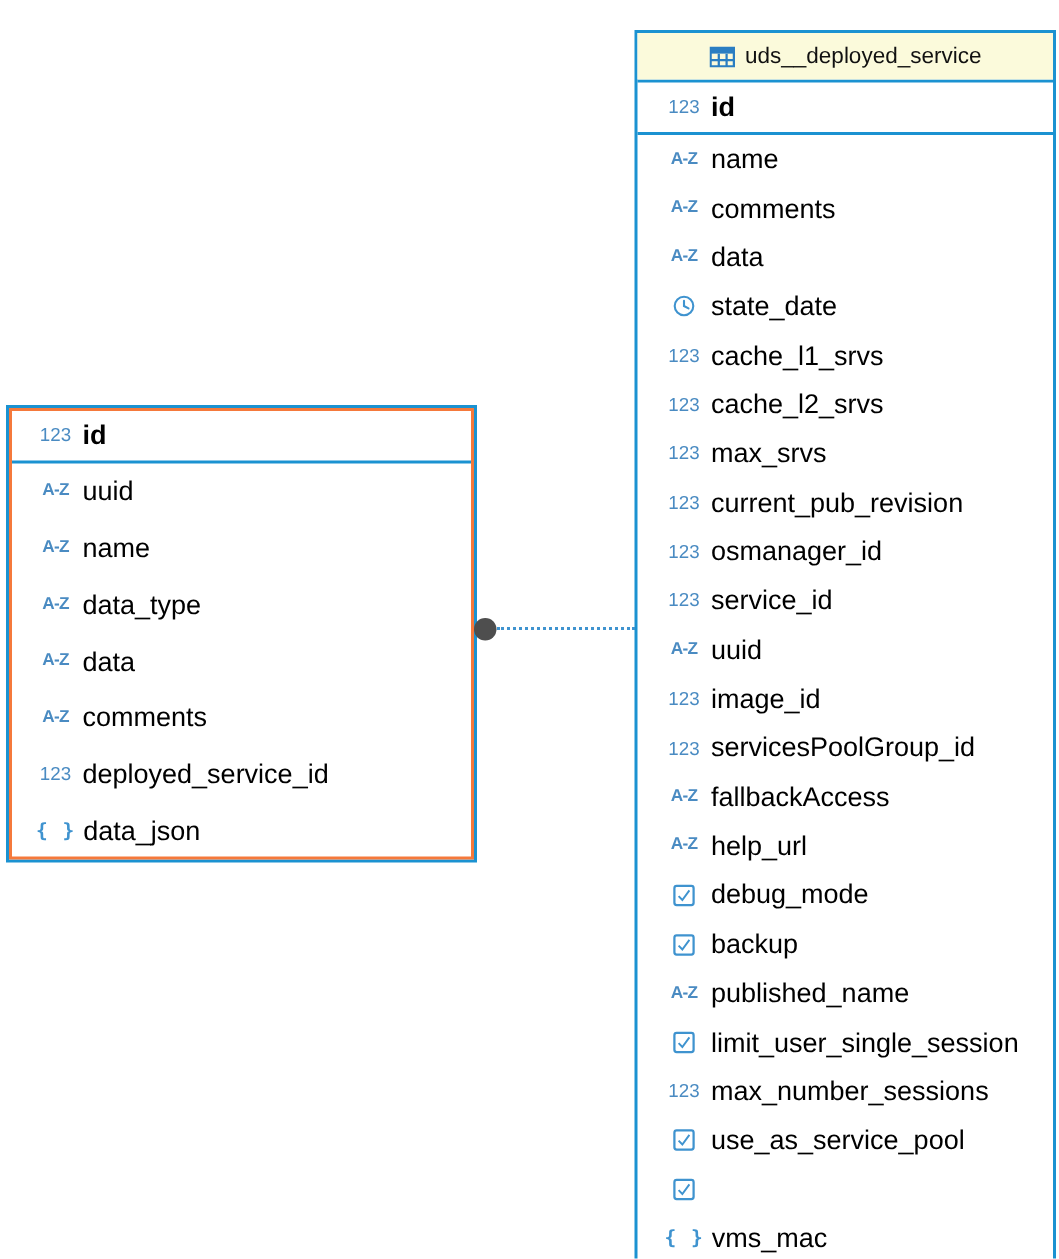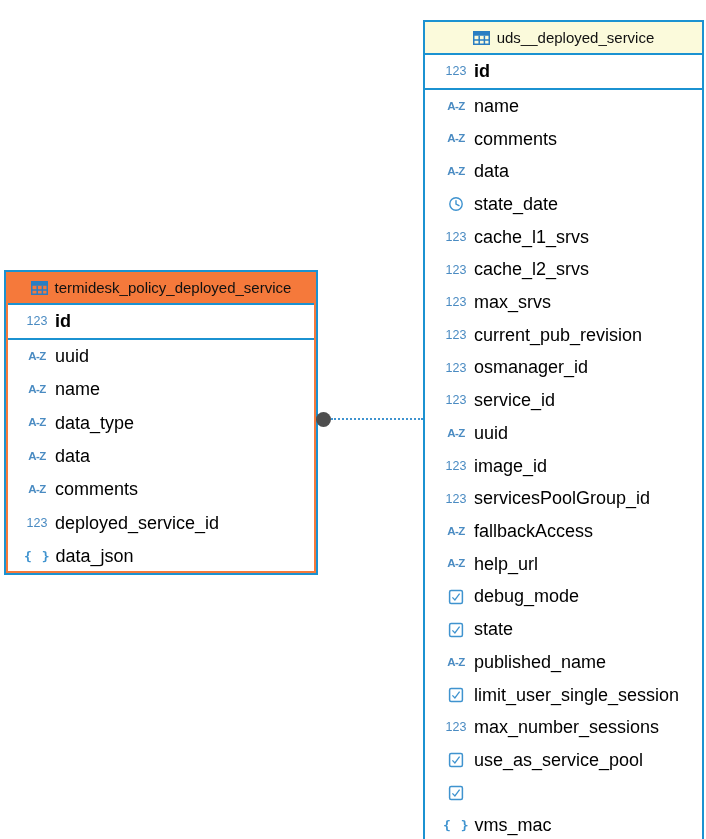--- a/index.html
+++ b/index.html
@@ -62,32 +62,20 @@
     position:absolute;left:316px;top:412px;width:15px;height:15px;
     border-radius:50%;background:var(--dot-gray);
   }
 </style>
 </head>
 <body>
 
 <div class="canvas">
 
   <section class="entity entity-left selected">
-    <header class="entity-header hdr-orange">
-      <span class="col-icon" style="flex:0 0 auto">
-        <svg class="ic-svg" width="17" height="14" viewBox="0 0 17 14">
-          <rect x="0.75" y="0.75" width="15.5" height="12.5" fill="none" stroke="#2a7ec2" stroke-width="1.5"></rect>
-          <rect x="0.75" y="0.75" width="15.5" height="4" fill="#2a7ec2" stroke="none"></rect>
-          <line x1="0.75" y1="9" x2="16.25" y2="9" stroke="#2a7ec2" stroke-width="1.5"></line>
-          <line x1="6.2" y1="4.75" x2="6.2" y2="13.25" stroke="#2a7ec2" stroke-width="1.5"></line>
-          <line x1="11.4" y1="4.75" x2="11.4" y2="13.25" stroke="#2a7ec2" stroke-width="1.5"></line>
-        </svg>
-      </span>
-      <span class="entity-title">termidesk_policy_deployed_service</span>
-    </header>
     <div class="divider"></div>
     <div class="rows pk">
         <div class="row bold">
           <span class="col-icon">
             <span class="ic-num">123</span>
           </span>
           <span class="col-label">id</span>
         </div>
       </div>
     <div class="divider"></div>
@@ -263,21 +251,21 @@
           </span>
           <span class="col-label">debug_mode</span>
         </div>
         <div class="row">
           <span class="col-icon">
             <svg width="16" height="16" viewBox="0 0 16 16" class="ic-svg">
               <rect x="1.6" y="1.6" width="12.8" height="12.8" rx="1.5" fill="none" stroke="var(--icon-blue)" stroke-width="1.5"></rect>
               <path d="M4.4 8.4 L6.9 11 L11.6 4.6" fill="none" stroke="var(--icon-blue)" stroke-width="1.3"></path>
             </svg>
           </span>
-          <span class="col-label">state</span>
+          <span class="col-label">backup</span>
         </div>
         <div class="row">
           <span class="col-icon">
             <span class="ic-az">A-Z</span>
           </span>
           <span class="col-label">published_name</span>
         </div>
         <div class="row">
           <span class="col-icon">
             <svg width="16" height="16" viewBox="0 0 16 16" class="ic-svg">

